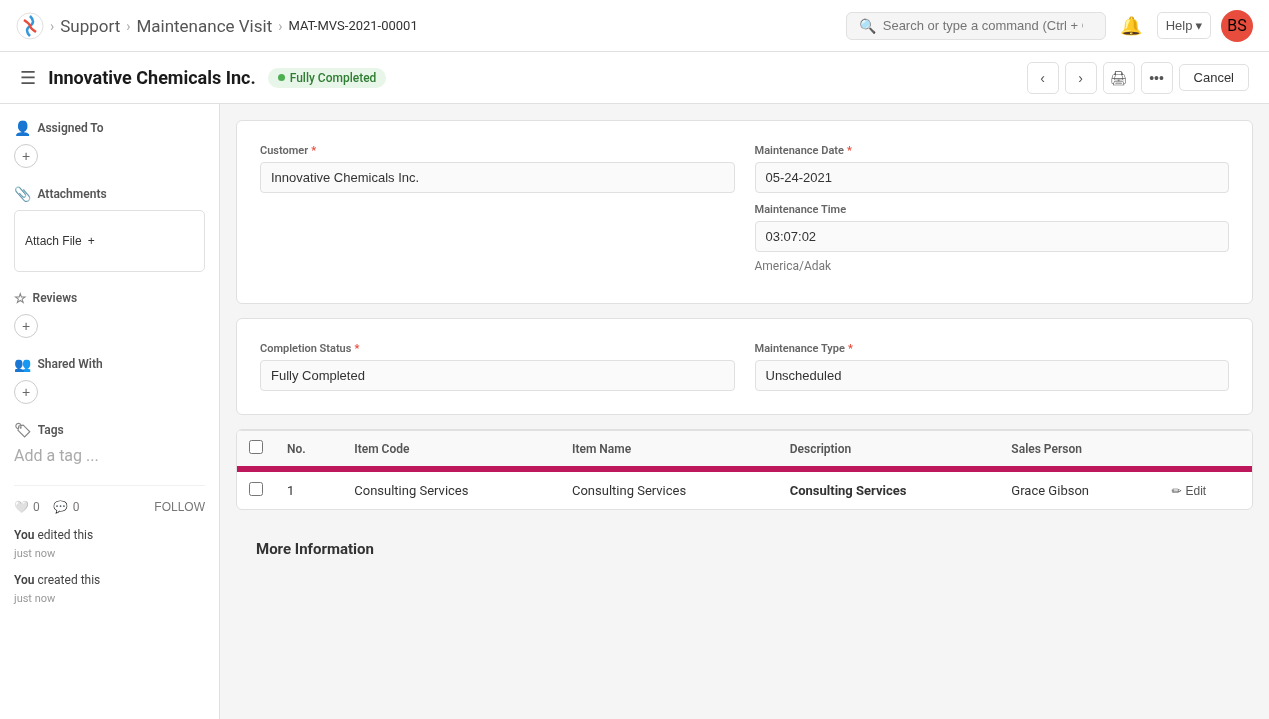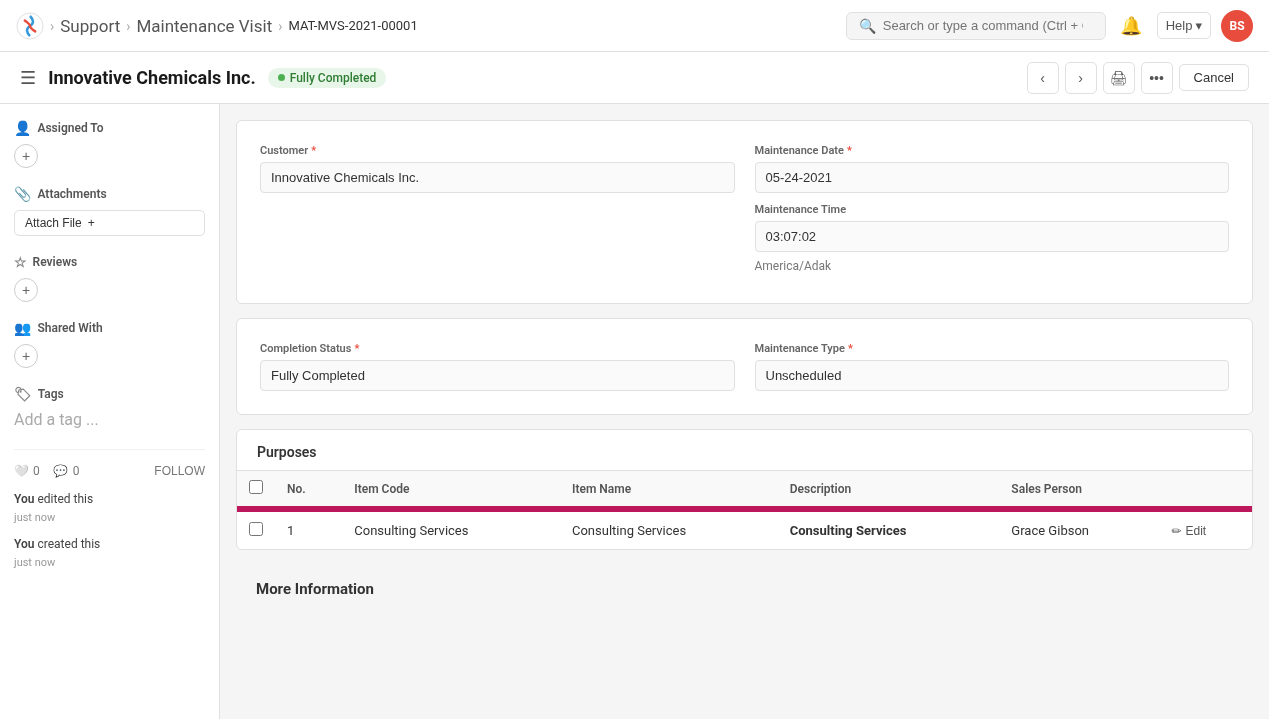--- a/index.html
+++ b/index.html
@@ -24,21 +24,21 @@
     .search-icon-svg { color: #888; font-size: 14px; }
     .bell-btn { background: none; border: none; cursor: pointer; font-size: 18px; color: #555; padding: 4px; }
     .help-btn {
       background: none; border: none; cursor: pointer; font-size: 13px; color: #555;
       display: flex; align-items: center; gap: 3px; padding: 5px 8px;
       border: 1px solid #e0e0e0; border-radius: 5px;
     }
     .avatar {
       width: 32px; height: 32px; background: #e74c3c; border-radius: 50%;
       display: flex; align-items: center; justify-content: center;
-      color: #ffffff; font-size: 12px; font-weight: 700; cursor: pointer;
+      color: #000000; font-size: 16px; font-weight: 400; cursor: pointer;
     }
 
     
     .page-header {
       display: flex; align-items: center; justify-content: space-between;
       background: #fff; padding: 0 20px; height: 52px;
       border-bottom: 1px solid #e0e0e0;
     }
     .page-header-left { display: flex; align-items: center; gap: 12px; }
     .hamburger { font-size: 18px; cursor: pointer; color: #555; background: none; border: none; }
@@ -74,21 +74,21 @@
       font-size: 12px; font-weight: 600; color: #555; margin-bottom: 8px;
     }
     .sidebar-icon { color: #888; font-size: 14px; }
     .add-btn {
       width: 24px; height: 24px; border: 1px solid #ccc; border-radius: 50%;
       background: none; cursor: pointer; display: flex; align-items: center;
       justify-content: center; color: #666; font-size: 14px;
     }
     .attach-file-btn {
       display: flex; align-items: center; gap: 6px;
-      border: 1px solid #e0e0e0; border-radius: 5px; padding: 5px 10px;
+      border: 1px solid #e0e0e0; border-radius: 5px; padding: 23px 10px;
       background: none; cursor: pointer; font-size: 12px; color: #333;
       width: 100%;
     }
     .tag-placeholder { color: #aaa; font-size: 16px; cursor: pointer; }
 
     
     .activity { margin-top: 20px; border-top: 1px solid #f0f0f0; padding-top: 14px; }
     .activity-counts { display: flex; align-items: center; gap: 14px; margin-bottom: 12px; }
     .activity-count { display: flex; align-items: center; gap: 4px; color: #777; font-size: 12px; }
     .follow-btn { background: none; border: none; cursor: pointer; color: #777; font-size: 12px; font-weight: 500; margin-left: auto; }
@@ -301,21 +301,20 @@
           <div class="form-label">
             <span>Maintenance Type</span>
             <span class="required-star">*</span>
           </div>
           <input class="form-input" type="text" readonly="" value="Unscheduled" style="">
         </div>
       </div>
     </div>
 
     <div class="table-section">
-      <div class="table-section-title">Purposes</div>
       <table class="data-table">
         <thead>
           <tr>
             <th class="checkbox-cell">
               <input type="checkbox" class="checkbox" style="">
             </th>
             <th>No.</th>
             <th>Item Code</th>
             <th>Item Name</th>
             <th>Description</th>

